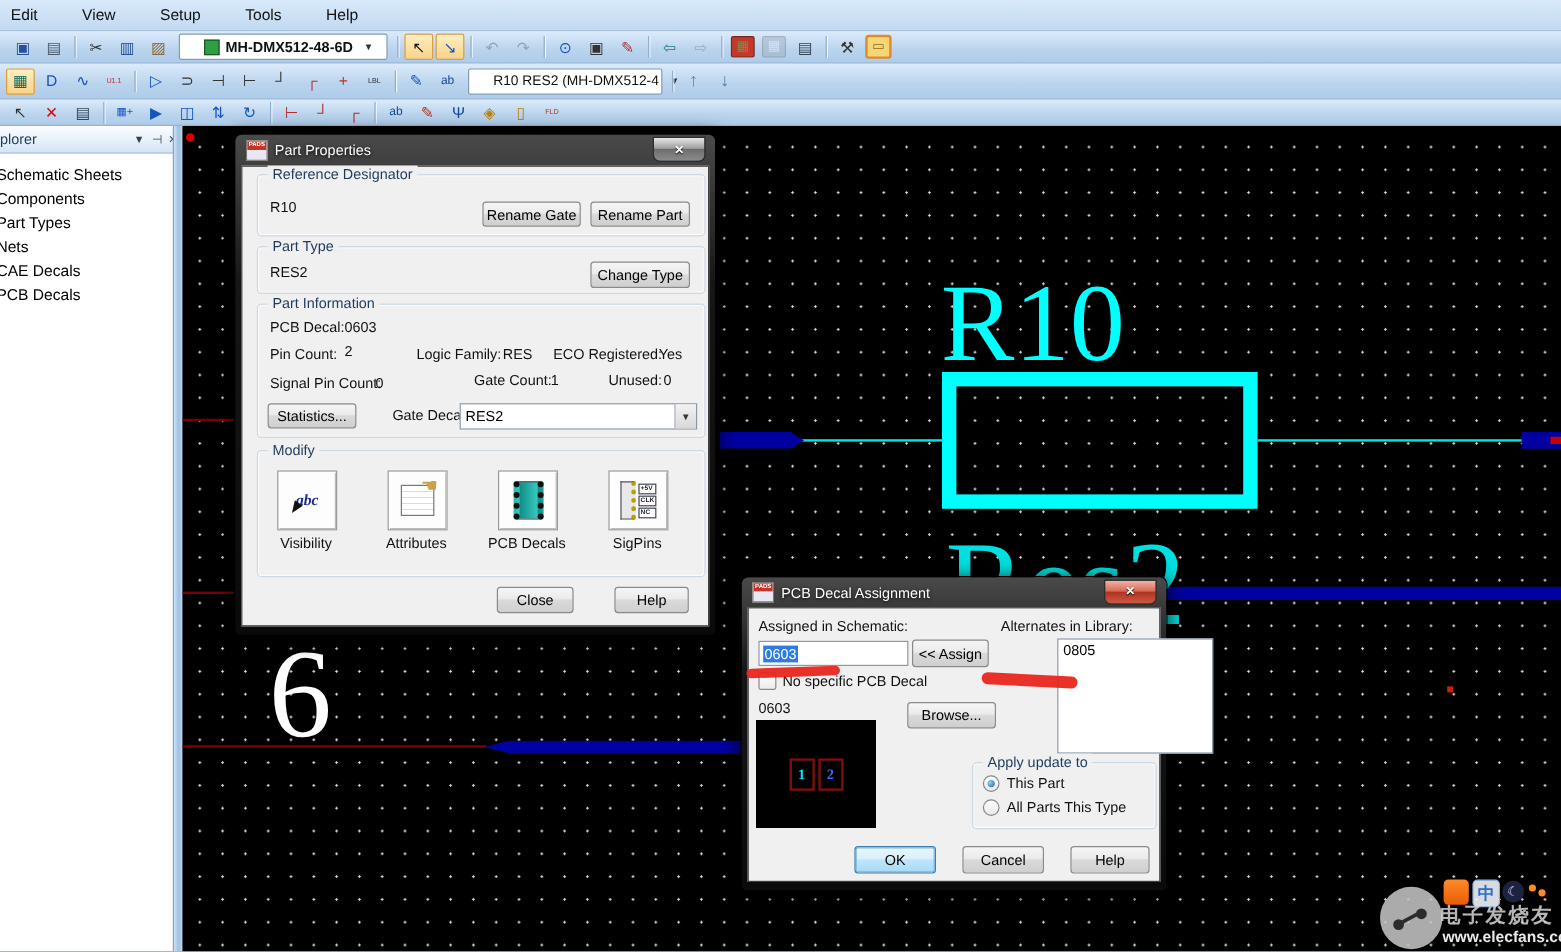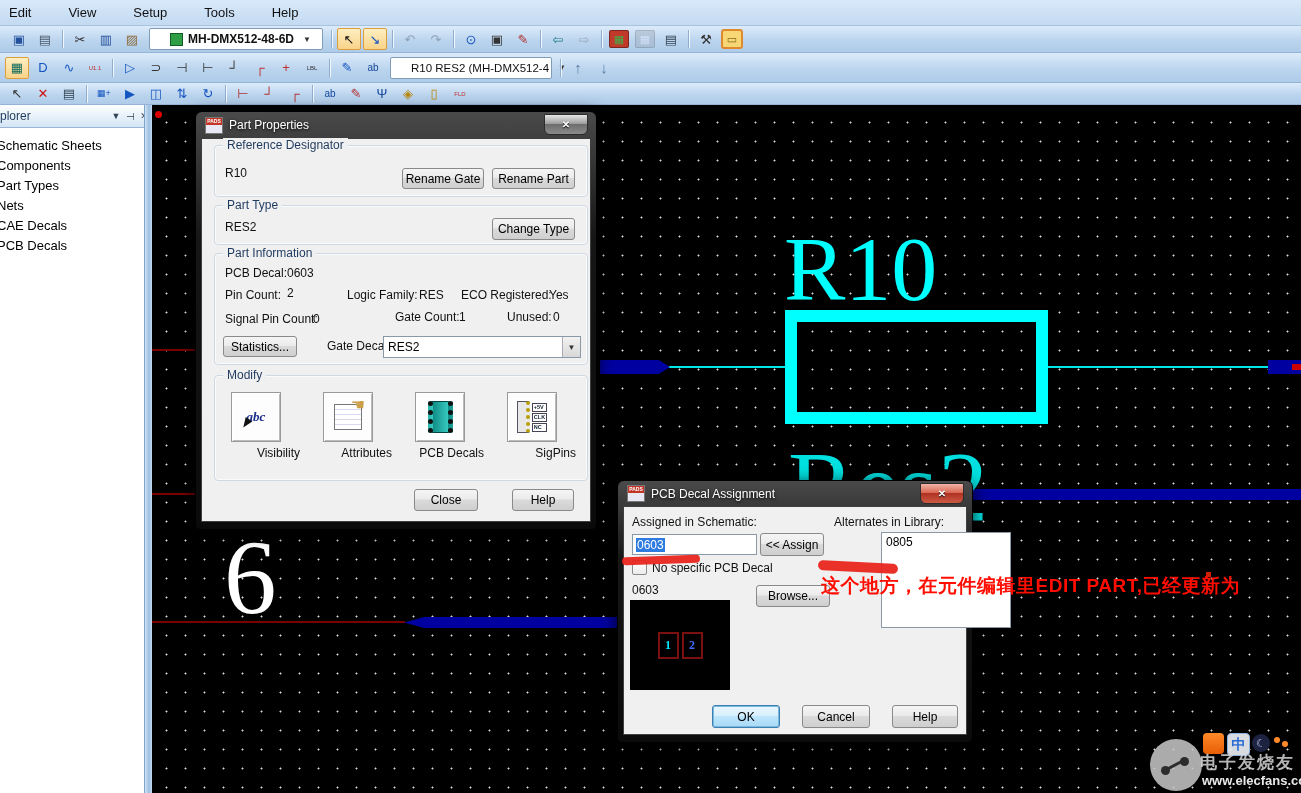--- a/index.html
+++ b/index.html
@@ -101,21 +101,21 @@
   .radio-row{position:absolute;display:flex;align-items:center;gap:6px;font-size:12px;color:#111;}
   .rbtn{width:12px;height:12px;border-radius:50%;border:1px solid #8a8a8a;background:linear-gradient(#fff,#e8e8e8);position:relative;}
   .rbtn.sel::after{content:"";position:absolute;left:3px;top:3px;width:6px;height:6px;border-radius:50%;
     background:radial-gradient(circle at 35% 35%,#8fd0f5,#1a67a8);}
   .listbox{position:absolute;background:#fff;border:1px solid #8a99a8;font-size:12px;overflow:hidden;margin-left:47px;}
   .lb-item{padding:2px 4px;}
 
   
   .big-btn{position:absolute;width:48px;height:48px;background:#fdfdfd;border:1px solid #9a9a9a;
     box-shadow:1px 1px 0 #fff inset,-1px -1px 0 #bbb inset;display:flex;align-items:center;justify-content:center;}
-  .mod-label{position:absolute;width:90px;text-align:right;font-size:12px;color:#111;}
+  .mod-label{position:absolute;width:90px;text-align:center;font-size:12px;color:#111;}
   .abc-ic{font:italic bold 13px "Liberation Serif",serif;color:#1a2e8a;position:relative;}
   .abc-ic::after{content:"";position:absolute;left:-6px;top:9px;border:4px solid transparent;border-top:10px solid #111;transform:rotate(35deg);}
   .paper{width:26px;height:24px;background:#fff;border:1px solid #777;position:relative;
     background-image:repeating-linear-gradient(#fff 0 4px,#d8d8ee 4px 5px);}
   .paper::after{content:"☚";position:absolute;right:-4px;top:-10px;font-size:16px;color:#caa04a;}
   .chipicon{width:15px;height:30px;background:linear-gradient(90deg,#0f8d86,#37c9c0);border:1px solid #044;
     border-left:5px dotted #111;border-right:5px dotted #111;}
   .sigchip{width:8px;height:30px;background:#e8e8e8;border:1px solid #556;border-right:4px dotted #b8a000;margin-right:2px;}
   .sig-labels span{display:block;font-size:5.5px;line-height:7px;border:1px solid #445;color:#123;background:#fff;margin:1px 0;padding:0 1px;font-weight:bold;}
 
@@ -457,29 +457,39 @@
       <div class="checkbox" style="left:8px;top:53px">
         <span class="cbbox"></span>
         <span>No specific PCB Decal</span>
       </div>
       <span class="lbl" style="left:8px;top:76px">0603</span>
       <div id="preview" style="left:6px;top:93px;width:100px;height:90px">
         <span class="pad p1">1</span>
         <span class="pad p2">2</span>
       </div>
       <span class="btn" style="left:132px;top:78px;width:72px;height:20px">Browse...</span>
+      <div class="group" style="left:186px;top:128px;width:152px;height:54px">
+        <span class="glabel">Apply update to</span>
+        <div class="radio-row" style="left:8px;top:10px">
+          <span class="rbtn sel"></span>
+          <span>This Part</span>
+        </div>
+        <div class="radio-row" style="left:8px;top:30px">
+          <span class="rbtn"></span>
+          <span>All Parts This Type</span>
+        </div>
+      </div>
       <span class="btn default" style="left:88px;top:198px;width:66px;height:21px">OK</span>
       <span class="btn" style="left:178px;top:198px;width:66px;height:21px">Cancel</span>
       <span class="btn" style="left:268px;top:198px;width:64px;height:21px">Help</span>
     </div>
   </div>
 
   <div class="ann-stroke" id="ann-s1"></div>
   <div class="ann-stroke" id="ann-s2"></div>
-  <div class="ann-text" id="ann-l1">这个地方，在元件编辑里EDIT PART,已经更新为</div>
 
   <div id="watermark">
     <div id="wm-circle">
       <i class="h1"></i>
         <i class="h2"></i>
         <span class="ln"></span>
     </div>
     <span class="wm-ic" id="wm-ic1"></span>
     <span class="wm-ic" id="wm-ic2">中</span>
     <span class="wm-ic" id="wm-ic3">☾</span>

